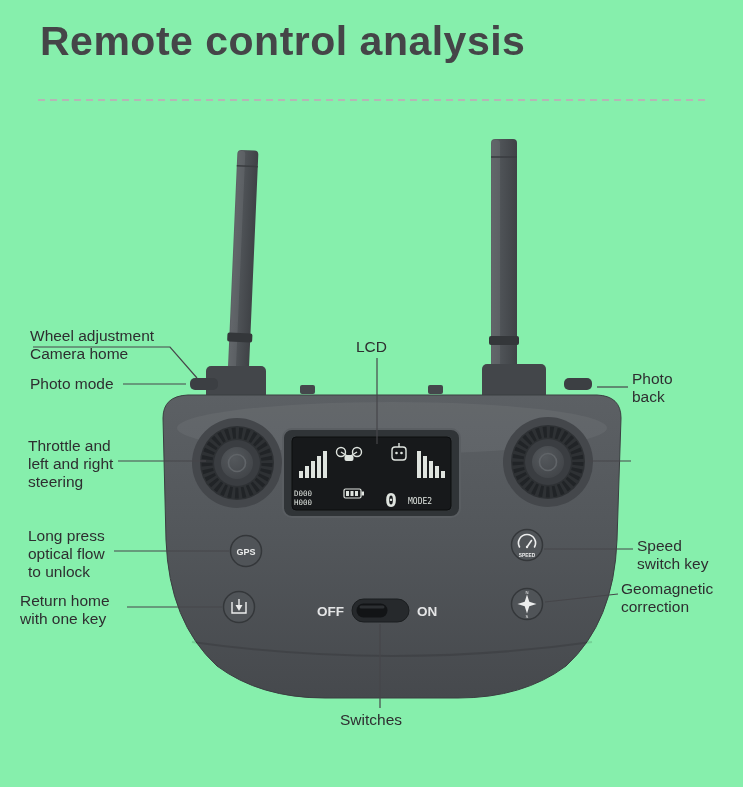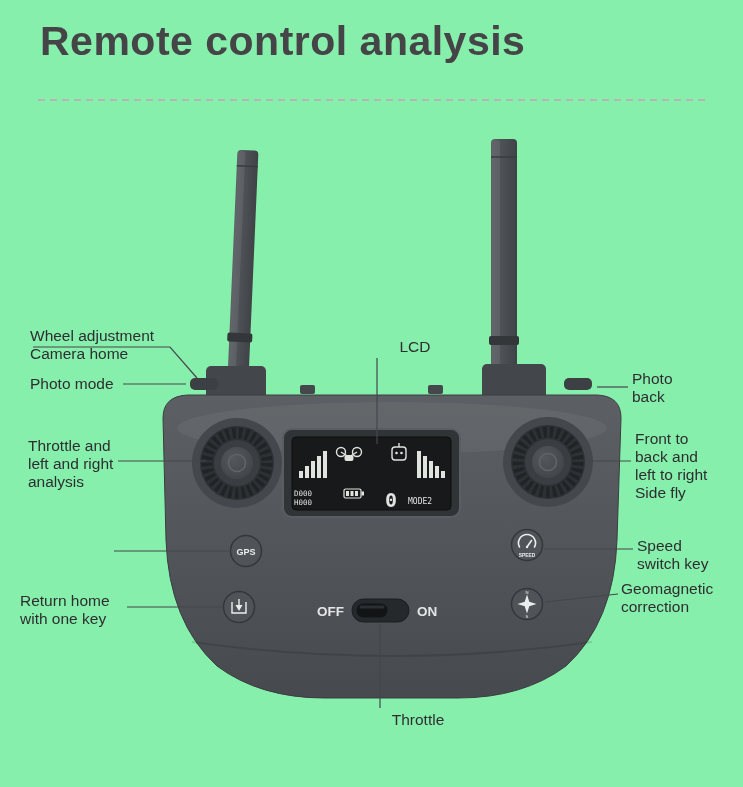--- a/index.html
+++ b/index.html
@@ -5,21 +5,21 @@
   html,body{margin:0;padding:0;background:#ffffff;}
   .canvas{position:relative;width:743px;height:787px;background:#86efac;overflow:hidden;
           font-family:"Liberation Sans",sans-serif;padding-left:38px;}
   .title{position:absolute;left:40px;top:18px;margin:0;
          font:700 41px/1.15 "Liberation Sans",sans-serif;color:#454548;letter-spacing:.5px;}
   .divider{position:absolute;left:38px;top:99px;width:668px;height:2px;
            background:repeating-linear-gradient(to right,#b6b6b6 0 7px,transparent 7px 12px);}
   .art{position:absolute;left:0;top:0;}
   .lbl{position:absolute;font:15.5px/1.17 "Liberation Sans",sans-serif;color:#2e2e30;
        white-space:pre-line;}
-  .lbl.center{text-align:center;margin-left:37px;}
+  .lbl.center{text-align:left;}
   svg text{font-family:"Liberation Sans",sans-serif;}
   svg text.lcdtxt{font-family:"DejaVu Sans Mono",monospace;}
 </style>
 </head>
 <body>
 
 <div class="canvas">
 
   <h1 class="title">Remote control analysis</h1>
   <div class="divider"></div>
@@ -180,26 +180,25 @@
   </svg>
 
   <div class="lbl" style="left:30px;top:327px;width:152px">Wheel adjustment
 Camera home</div>
   <div class="lbl" style="left:30px;top:375px;width:100px">Photo mode</div>
   <div class="lbl center" style="left:356px;top:338px;width:44px">LCD</div>
   <div class="lbl" style="left:632px;top:370px;width:62px">Photo
 back</div>
   <div class="lbl" style="left:28px;top:437px;width:112px">Throttle and
 left and right
-analysis</div>
-  <div class="lbl" style="left:635px;top:430px;width:95px">Front to
-back and
-left to right
-Side fly</div>
+steering</div>
+  <div class="lbl" style="left:28px;top:527px;width:102px">Long press
+optical flow
+to unlock</div>
   <div class="lbl" style="left:637px;top:537px;width:92px">Speed
 switch key</div>
   <div class="lbl" style="left:621px;top:580px;width:112px">Geomagnetic
 correction</div>
   <div class="lbl" style="left:20px;top:592px;width:112px">Return home
 with one key</div>
-  <div class="lbl center" style="left:340px;top:711px;width:82px">Throttle</div>
+  <div class="lbl center" style="left:340px;top:711px;width:82px">Switches</div>
 
 </div>
 
 </body></html>

